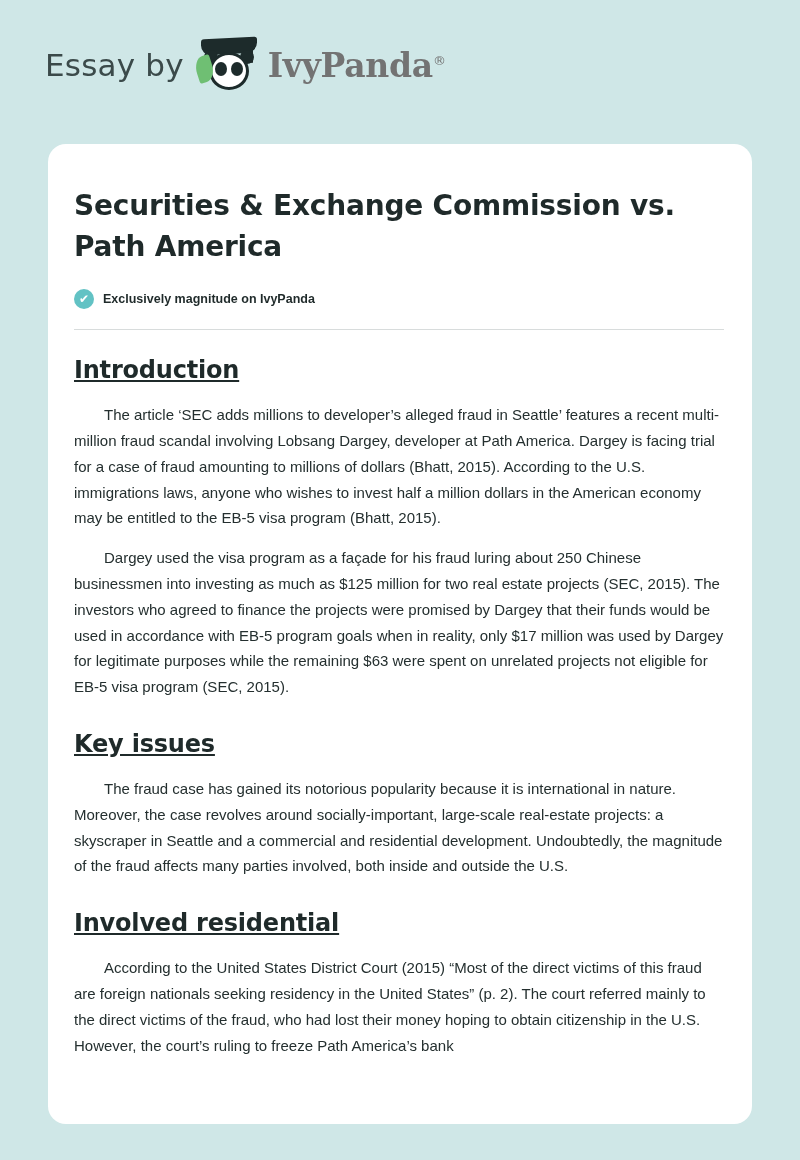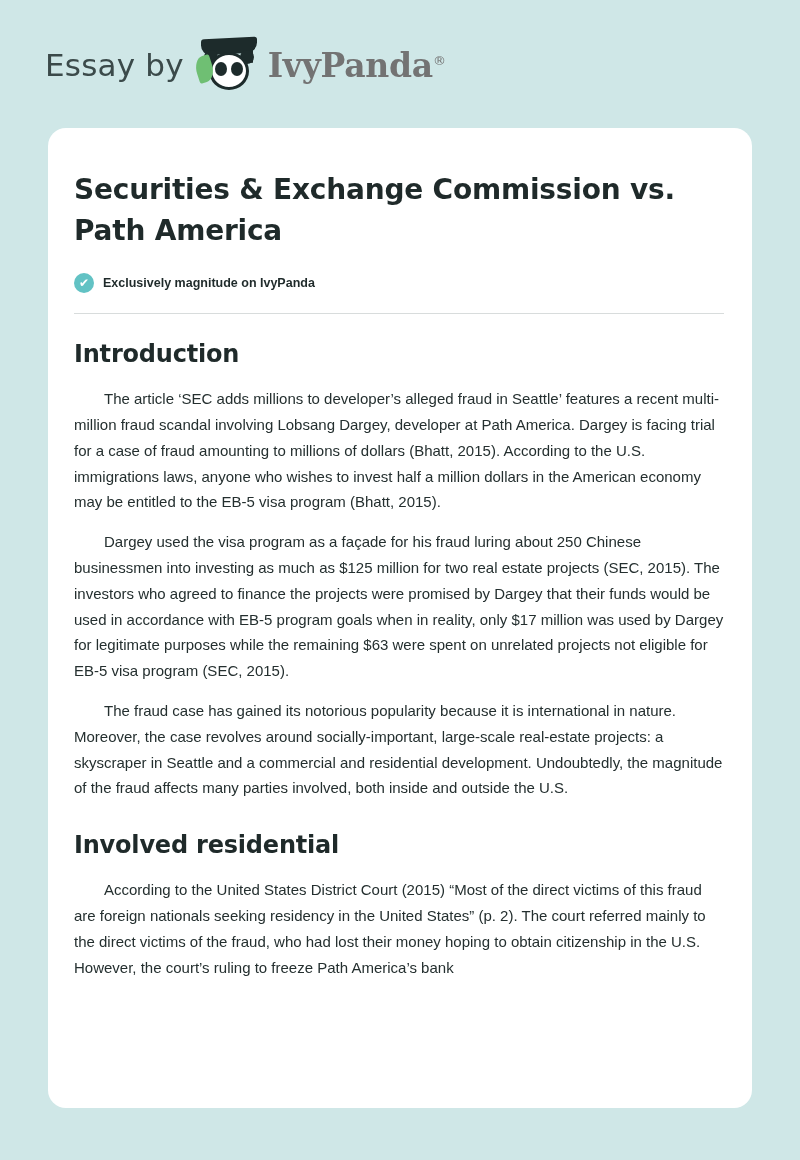--- a/index.html
+++ b/index.html
@@ -102,21 +102,21 @@
   .brand-reg {
     font-family: "DejaVu Sans", sans-serif;
     font-size: 13px;
     vertical-align: super;
     font-weight: normal;
   }
   
   .card {
     position: absolute;
     left: 48px;
-    top: 128px;
+    top: 144px;
     width: 704px;
     height: 980px;
     background: #ffffff;
     border-radius: 18px;
     padding: 42px 28px 0 26px;
     overflow: hidden;
   }
   .doc-title {
     font-family: "DejaVu Sans", sans-serif;
     font-size: 28px;
@@ -154,20 +154,21 @@
     border-top: 1px solid #d8dcdc;
     margin: 0 0 26px 0;
   }
   h2.section {
     font-family: "DejaVu Sans", sans-serif;
     font-size: 24px;
     font-weight: bold;
     color: #1f2a2a;
     margin: 30px 0 18px 0;
     letter-spacing: -0.2px;
+    text-decoration: underline;
   }
   h2.section:first-of-type { margin-top: 0; }
   p.para {
     font-size: 15px;
     line-height: 1.72;
     color: #242f2f;
     margin: 0 0 14px 0;
     text-indent: 30px;
     font-family: Liberation Sans, sans-serif;
   }
@@ -201,19 +202,20 @@
       <span class="check-badge">✔</span>
       <span class="exclusive-text">Exclusively magnitude on IvyPanda</span>
     </div>
 
     <hr class="divider">
 
     <h2 class="section">Introduction</h2>
     <p class="para">The article ‘SEC adds millions to developer’s alleged fraud in Seattle’ features a recent multi-million fraud scandal involving Lobsang Dargey, developer at Path America. Dargey is facing trial for a case of fraud amounting to millions of dollars (Bhatt, 2015). According to the U.S. immigrations laws, anyone who wishes to invest half a million dollars in the American economy may be entitled to the EB-5 visa program (Bhatt, 2015).</p>
     <p class="para">Dargey used the visa program as a façade for his fraud luring about 250 Chinese businessmen into investing as much as $125 million for two real estate projects (SEC, 2015). The investors who agreed to finance the projects were promised by Dargey that their funds would be used in accordance with EB-5 program goals when in reality, only $17 million was used by Dargey for legitimate purposes while the remaining $63 were spent on unrelated projects not eligible for EB-5 visa program (SEC, 2015).</p>
 
+    <h2 class="section">Key issues</h2>
     <p class="para">The fraud case has gained its notorious popularity because it is international in nature. Moreover, the case revolves around socially-important, large-scale real-estate projects: a skyscraper in Seattle and a commercial and residential development. Undoubtedly, the magnitude of the fraud affects many parties involved, both inside and outside the U.S.</p>
 
     <h2 class="section">Involved residential</h2>
     <p class="para">According to the United States District Court (2015) “Most of the direct victims of this fraud are foreign nationals seeking residency in the United States” (p. 2). The court referred mainly to the direct victims of the fraud, who had lost their money hoping to obtain citizenship in the U.S. However, the court’s ruling to freeze Path America’s bank</p>
 
   </div>
 </div>
 
 </body></html>

